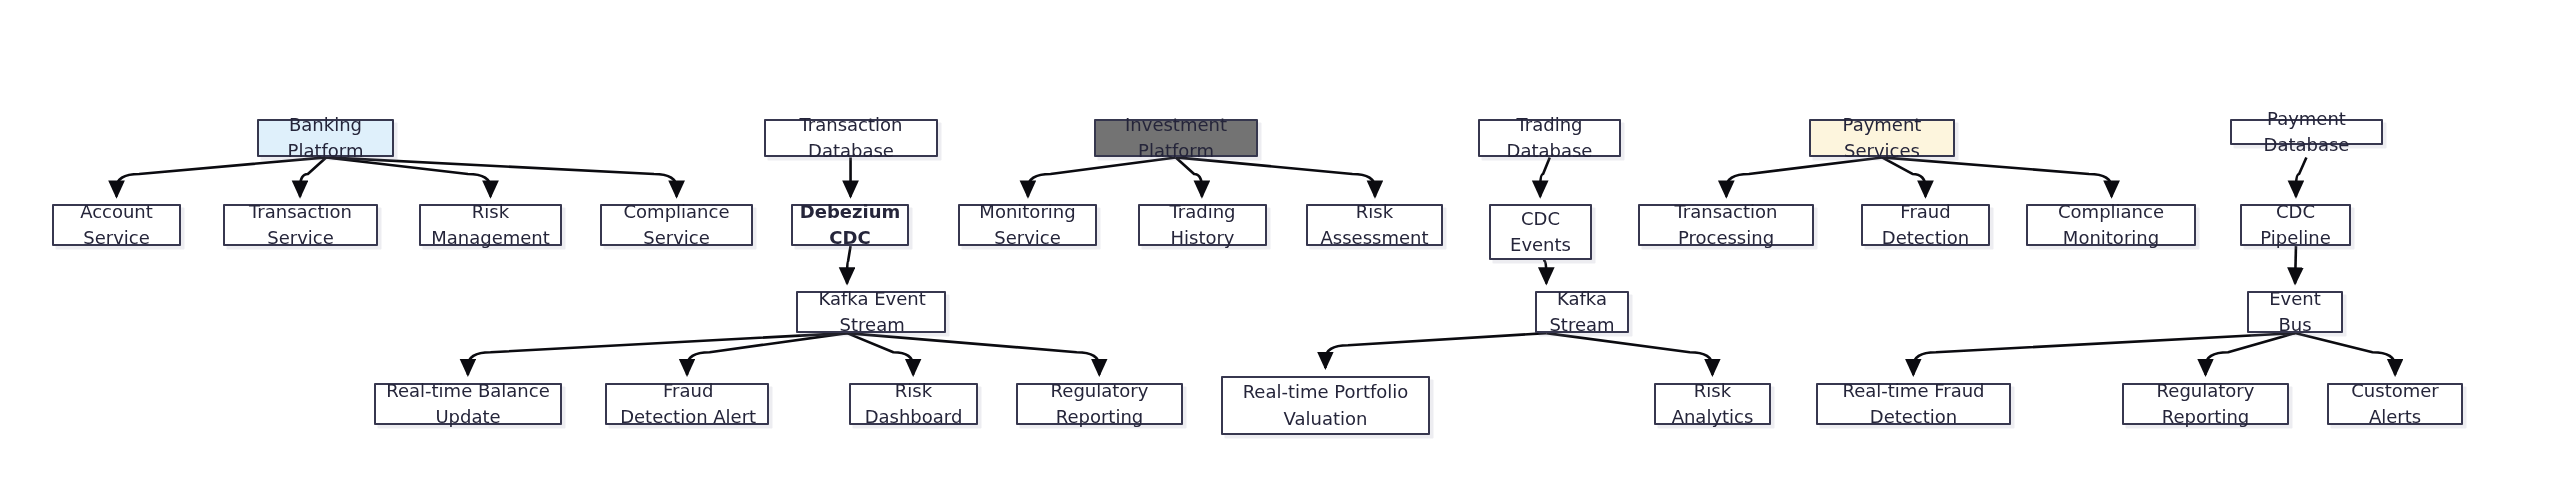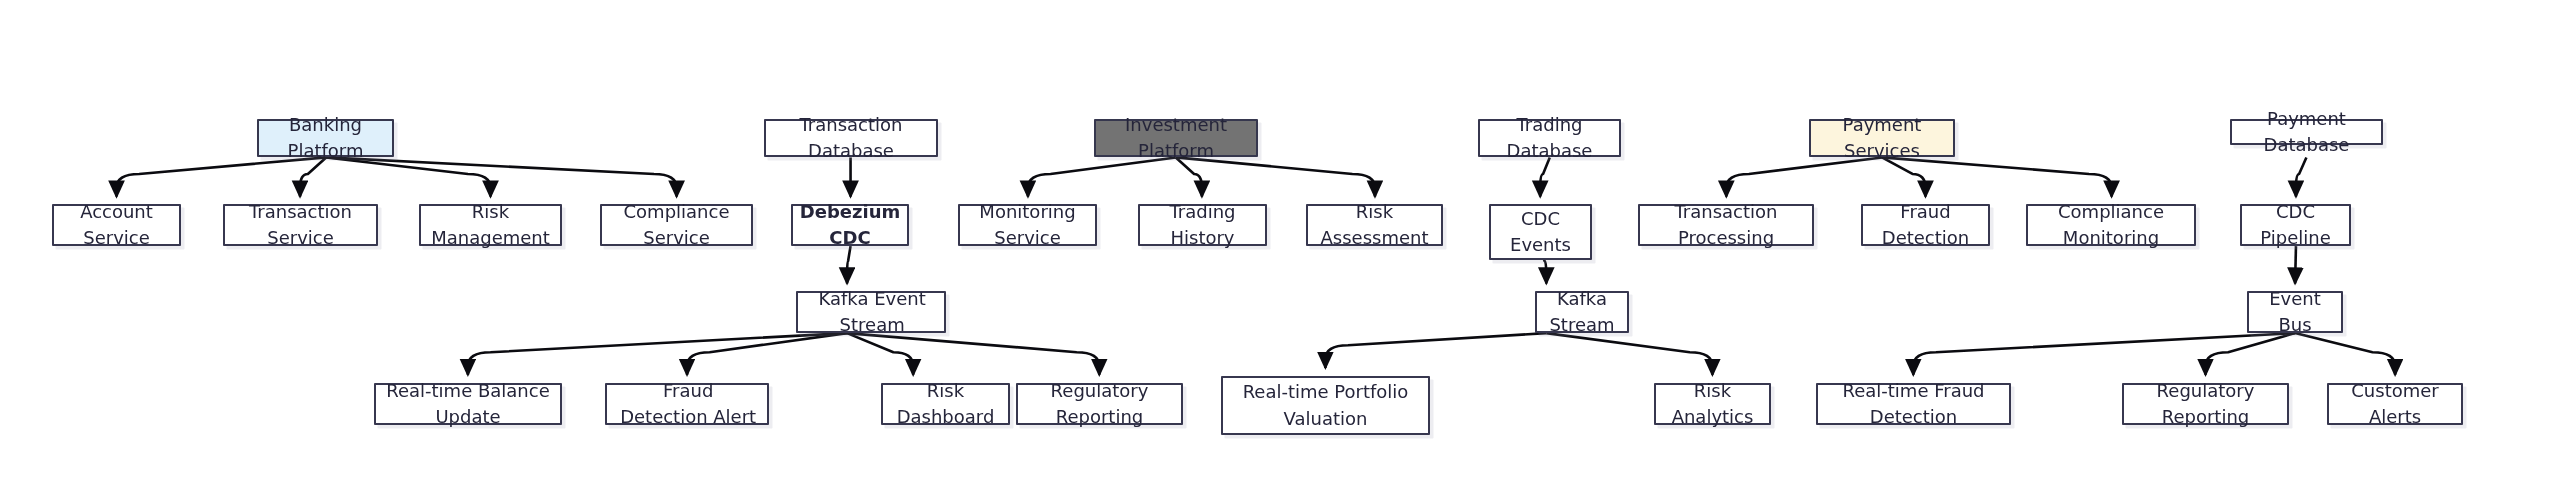--- a/index.html
+++ b/index.html
@@ -102,21 +102,21 @@
       <div class="node white" style="left: 1489px; top: 204px; width: 103px; height: 56px;">CDC Events</div>
       <div class="node white" style="left: 1638px; top: 204px; width: 176px; height: 42px;">Transaction Processing</div>
       <div class="node white" style="left: 1861px; top: 204px; width: 129px; height: 42px;">Fraud Detection</div>
       <div class="node white" style="left: 2026px; top: 204px; width: 170px; height: 42px;">Compliance Monitoring</div>
       <div class="node white" style="left: 2240px; top: 204px; width: 111px; height: 42px;">CDC Pipeline</div>
       <div class="node white" style="left: 796px; top: 291px; width: 150px; height: 42px; padding-left: 11px;">Kafka Event Stream</div>
       <div class="node white" style="left: 1491px; top: 291px; width: 94px; height: 42px; margin-left: 44px;">Kafka Stream</div>
       <div class="node white" style="left: 2247px; top: 291px; width: 96px; height: 42px;">Event Bus</div>
       <div class="node white" style="left: 374px; top: 383px; width: 188px; height: 42px;">Real-time Balance Update</div>
       <div class="node white" style="left: 605px; top: 383px; width: 164px; height: 42px; padding-left: 11px;">Fraud Detection Alert</div>
-      <div class="node white" style="left: 849px; top: 383px; width: 129px; height: 42px; margin-left: 32px;">Risk Dashboard</div>
+      <div class="node white" style="left: 849px; top: 383px; width: 129px; height: 42px;">Risk Dashboard</div>
       <div class="node white" style="left: 1016px; top: 383px; width: 167px; height: 42px;">Regulatory Reporting</div>
       <div class="node white" style="left: 1221px; top: 376px; width: 209px; height: 59px;">Real-time Portfolio
 Valuation</div>
       <div class="node white" style="left: 1654px; top: 383px; width: 117px; height: 42px;">Risk Analytics</div>
       <div class="node white" style="left: 1816px; top: 383px; width: 195px; height: 42px;">Real-time Fraud Detection</div>
       <div class="node white" style="left: 2122px; top: 383px; width: 167px; height: 42px;">Regulatory Reporting</div>
       <div class="node white" style="left: 2327px; top: 383px; width: 136px; height: 42px;">Customer Alerts</div>
     </div>
 </div>
 

